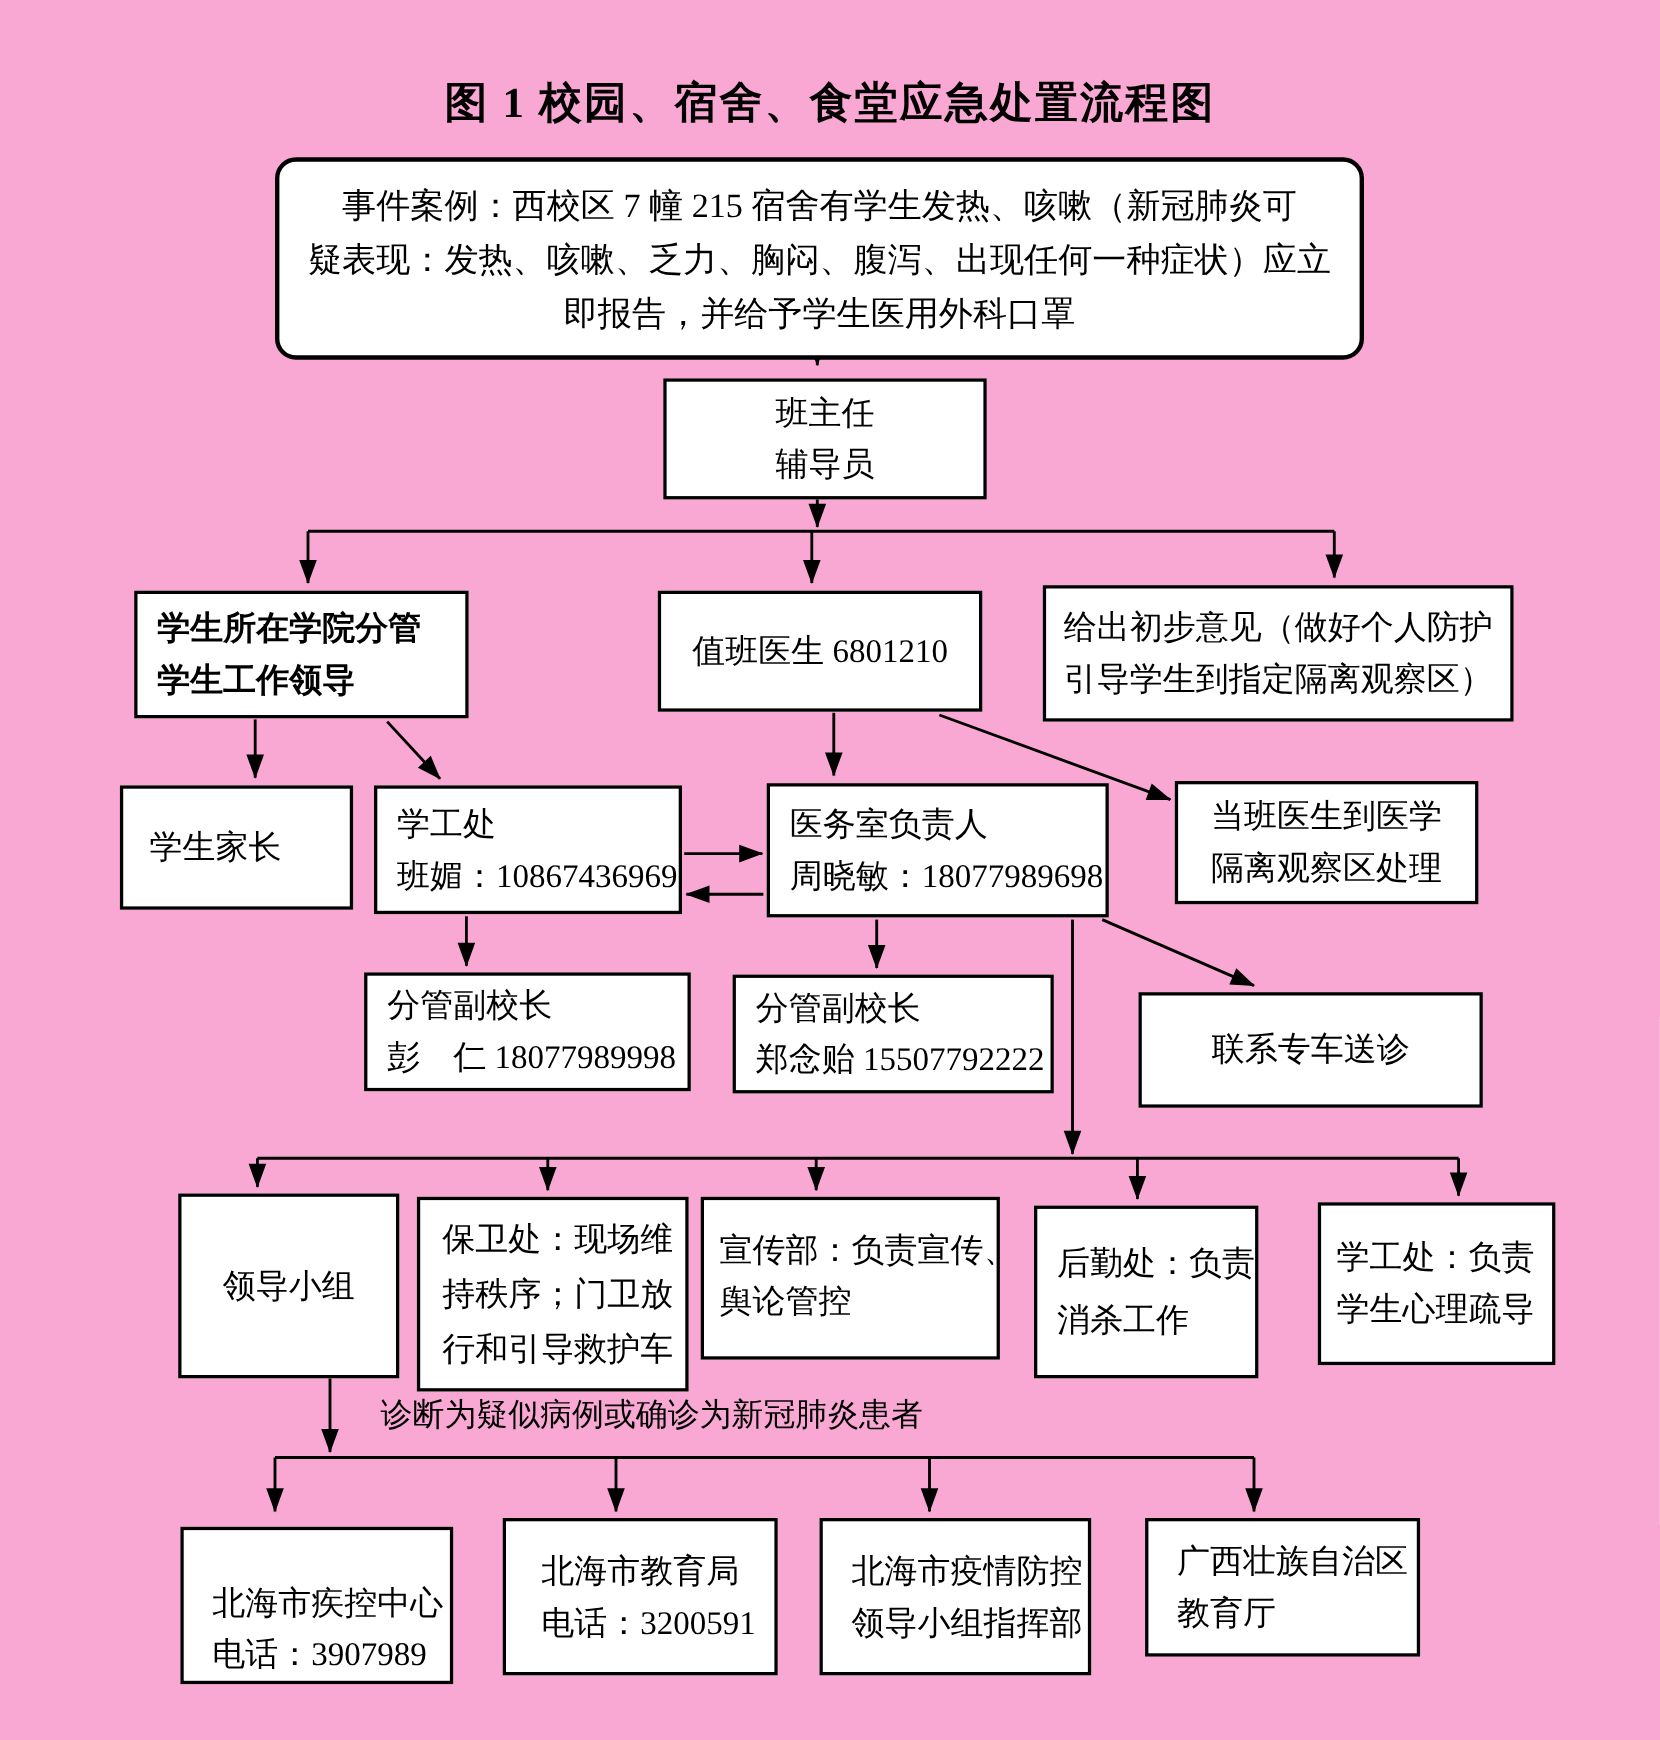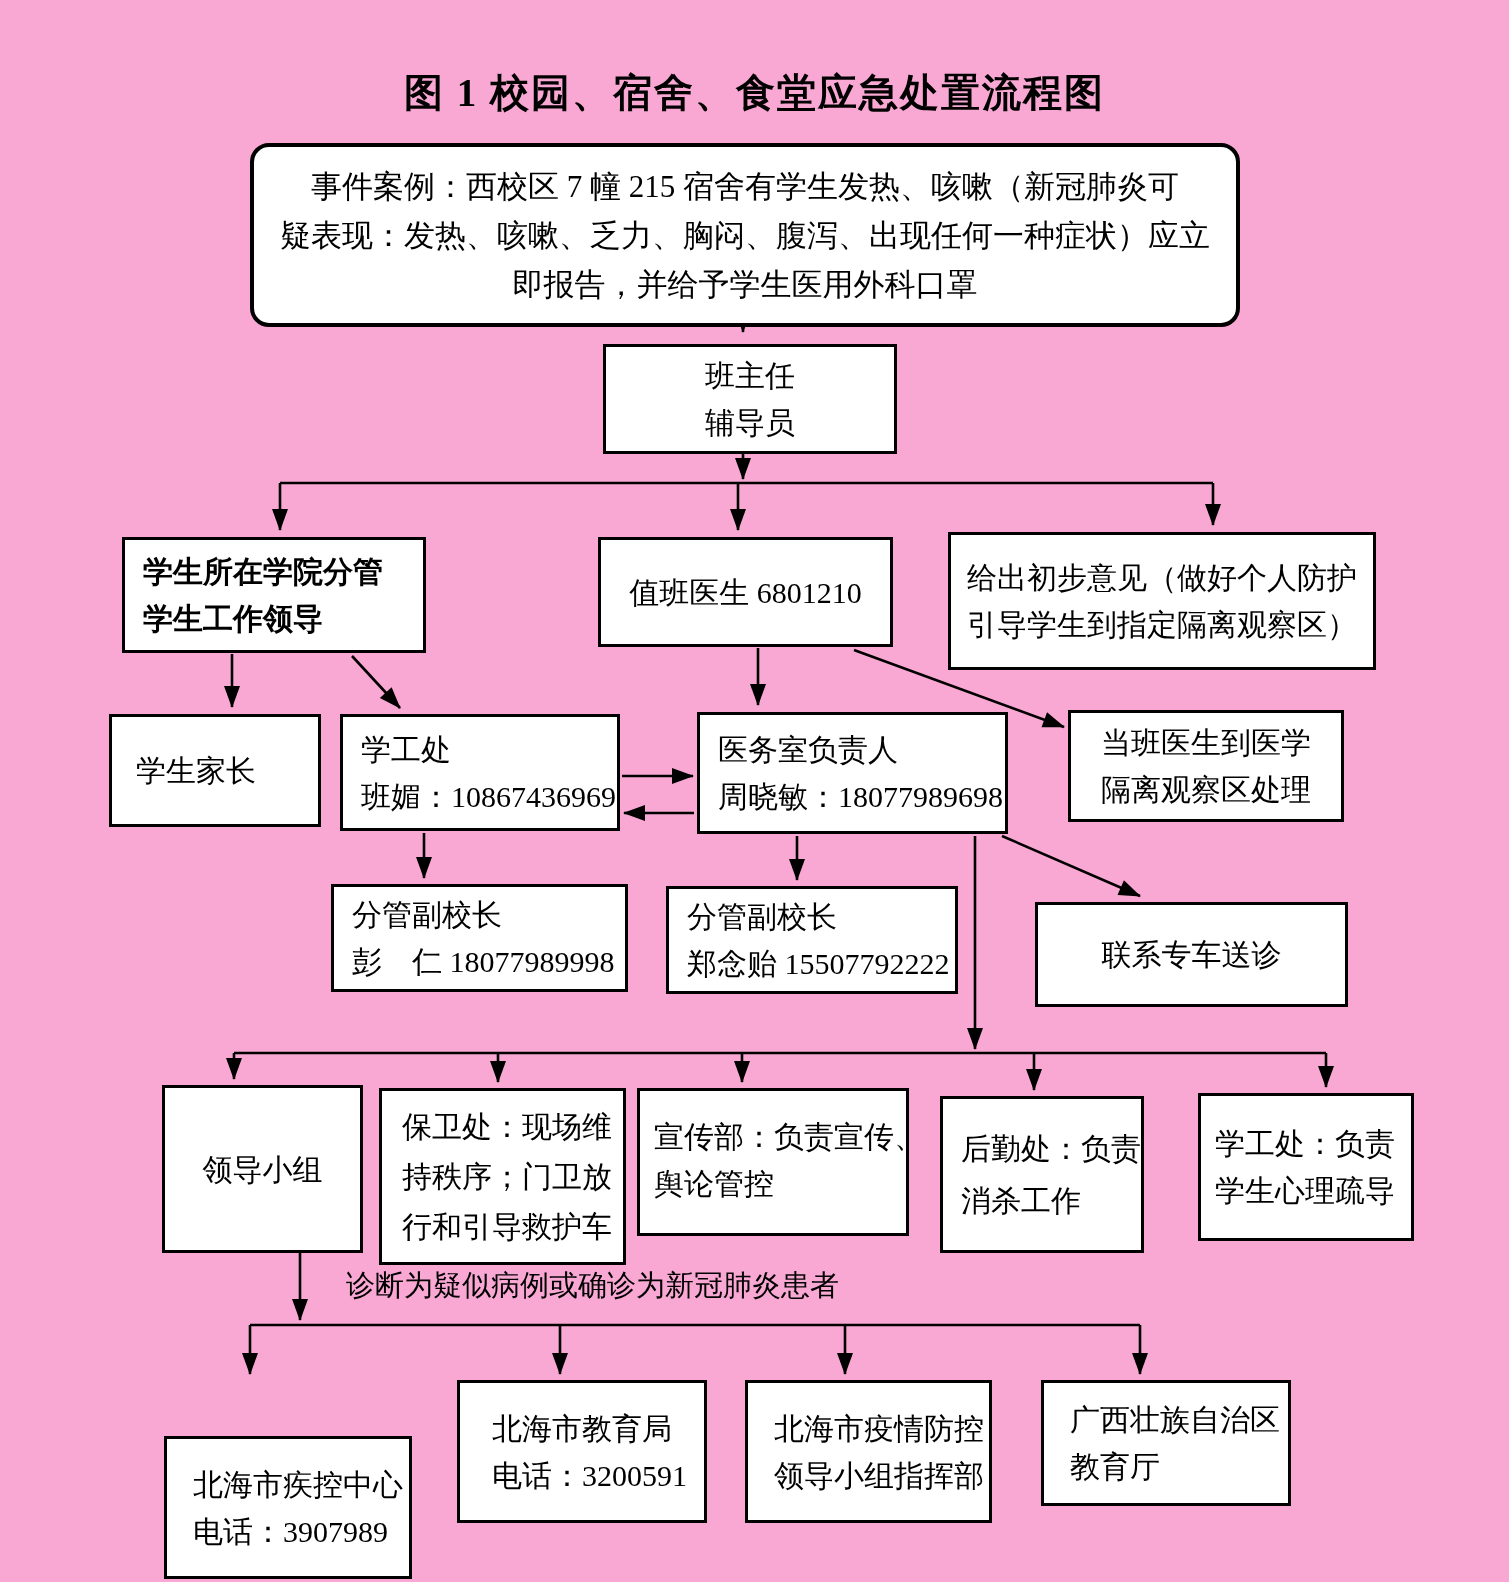--- a/index.html
+++ b/index.html
@@ -98,21 +98,21 @@
     <span class="ln">辅导员</span>
   </div>
 
   <div class="box" style="left:122px;top:537px;width:304px;height:116px;padding-left:18px;font-weight:bold;">
     <span class="ln">学生所在学院分管</span>
     <span class="ln">学生工作领导</span>
   </div>
   <div class="box center" style="left:598px;top:537px;width:295px;height:110px;">
     <span class="ln">值班医生 6801210</span>
   </div>
-  <div class="box center" style="left:948px;top:532px;width:428px;height:138px;">
+  <div class="box center" style="left:948px;top:532px;width:428px;height:124px;">
     <span class="ln">给出初步意见（做好个人防护</span>
     <span class="ln">引导学生到指定隔离观察区）</span>
   </div>
 
   <div class="box" style="left:109px;top:714px;width:212px;height:113px;padding-left:24px;">
     <span class="ln">学生家长</span>
   </div>
   <div class="box" style="left:340px;top:714px;width:280px;height:117px;padding-left:18px;">
     <span class="ln">学工处</span>
     <span class="ln">班媚：10867436969</span>
@@ -154,21 +154,21 @@
     <span class="ln">后勤处：负责</span>
     <span class="ln">消杀工作</span>
   </div>
   <div class="box" style="left:1198px;top:1093px;width:216px;height:148px;padding-left:14px;">
     <span class="ln">学工处：负责</span>
     <span class="ln">学生心理疏导</span>
   </div>
 
   <div id="label-diagnosis">诊断为疑似病例或确诊为新冠肺炎患者</div>
 
-  <div class="box" style="left:164px;top:1436px;width:248px;height:143px;padding-left:26px;">
+  <div class="box" style="left:164px;top:1388px;width:248px;height:143px;padding-left:26px;justify-content:flex-end;">
     <span class="ln">北海市疾控中心</span>
     <span class="ln">电话：3907989</span>
   </div>
   <div class="box" style="left:457px;top:1380px;width:250px;height:143px;padding-left:32px;">
     <span class="ln">北海市教育局</span>
     <span class="ln">电话：3200591</span>
   </div>
   <div class="box" style="left:745px;top:1380px;width:247px;height:143px;padding-left:26px;">
     <span class="ln">北海市疫情防控</span>
     <span class="ln">领导小组指挥部</span>

